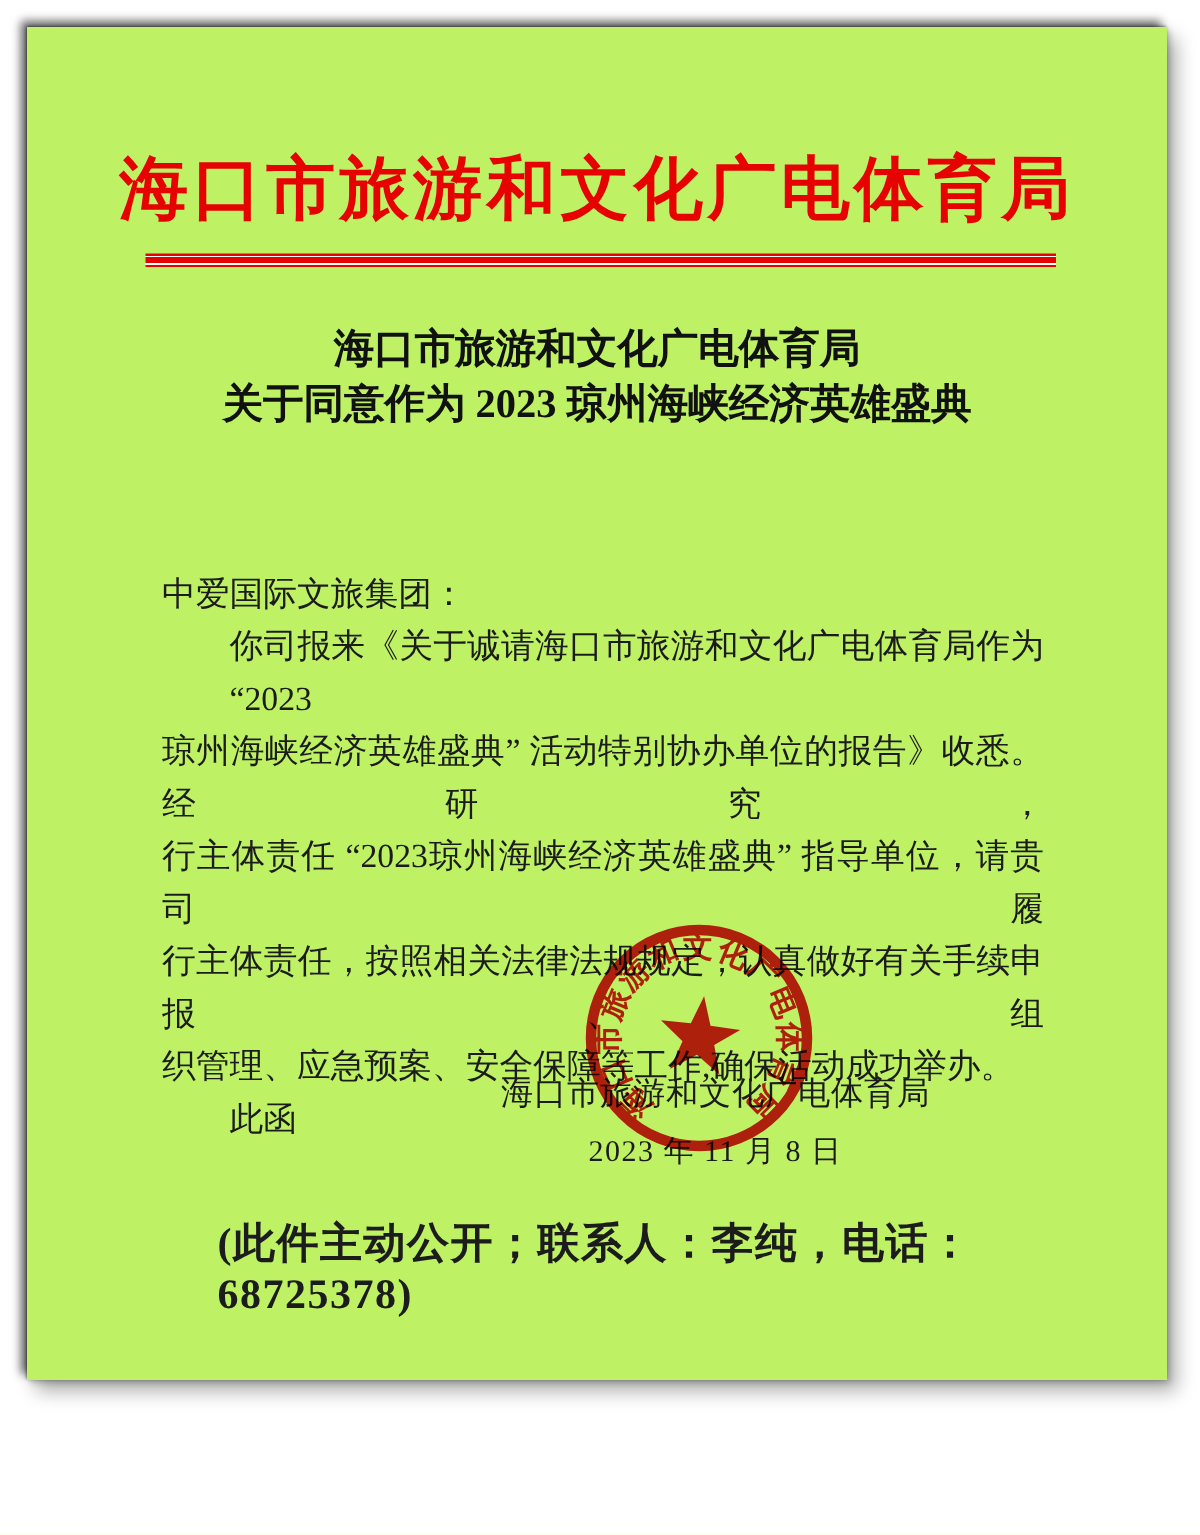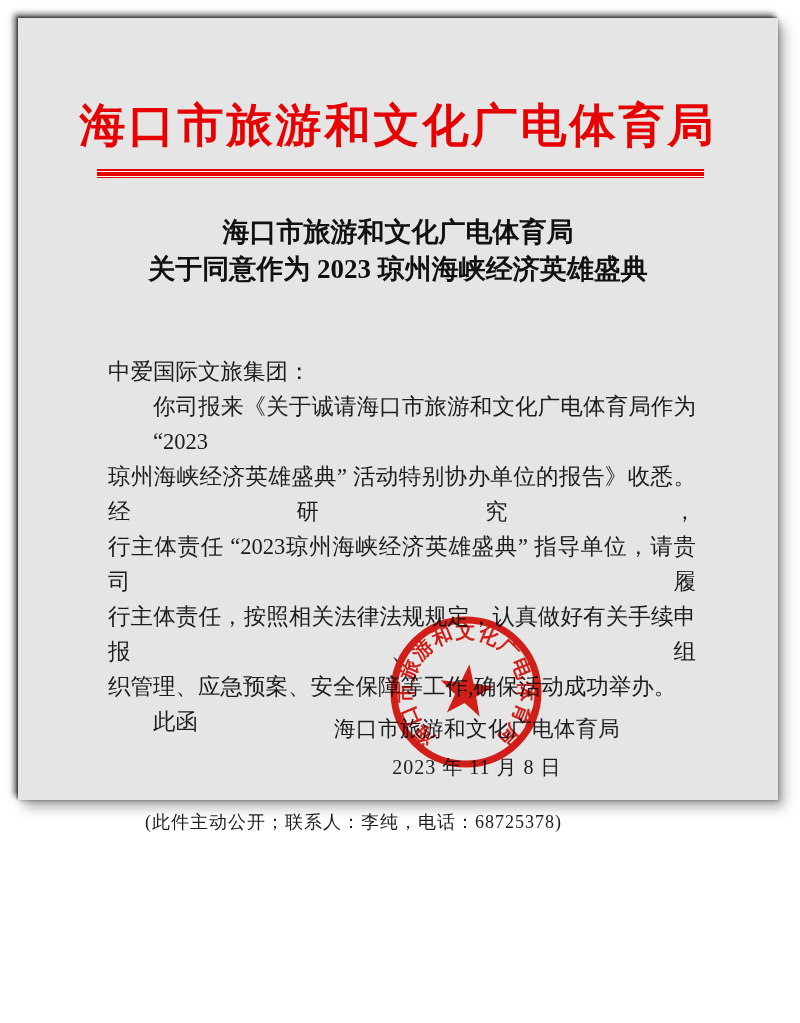--- a/index.html
+++ b/index.html
@@ -5,22 +5,22 @@
   * { margin: 0; padding: 0; box-sizing: border-box; }
   html, body {
     width: 800px; height: 1023px;
     background: #ffffff;
     font-family: "Liberation Serif", "DejaVu Serif", serif;
     overflow: hidden;
   }
   .sheet {
     position: absolute;
     left: 18px; top: 18px;
-    width: 760px; height: 782px;
-    background: #e5e5e5;
+    width: 760px; height: 902px;
+    background: #bef264;
     box-shadow: -4px -4px 6px rgba(0,0,0,0.60),
                 -1px -1px 2px rgba(0,0,0,0.55),
                  6px 7px 12px rgba(0,0,0,0.32),
                  2px 2px 4px rgba(0,0,0,0.18);
   }
   
   .masthead {
     position: absolute;
     left: 0; top: 80px; width: 760px;
     text-align: center;
@@ -47,21 +47,21 @@
     left: 0; top: 196px; width: 760px;
     text-align: center;
     font-size: 27px;
     font-weight: 700;
     color: #111;
     line-height: 37px;
   }
   
   .body-text {
     position: absolute;
-    left: 90px; top: 336px;
+    left: 90px; top: 360px;
     width: 588px;
     font-size: 22.5px;
     color: #1c1c1c;
     line-height: 35px;
   }
   .line { width: 588px; white-space: nowrap; }
   .line.jfull { white-space: normal; text-align: justify; text-align-last: justify; }
   .line.indent { padding-left: 45px; }
   
   .sig-block {
@@ -79,23 +79,24 @@
     left: 368px; top: 594px;
     width: 160px; height: 160px;
     z-index: 2;
     mix-blend-mode: multiply;
     opacity: 0.95;
   }
   
   .footer-note {
     position: absolute;
     left: 127px; top: 792px;
-    font-size: 18px;
+    font-size: 28px;
     color: #1c1c1c;
     letter-spacing: 1px;
+    font-weight: bold;
   }
 </style>
 </head>
 <body>
 
 <div class="sheet">
 
   <div class="masthead">海口市旅游和文化广电体育局</div>
 
   <div class="red-rule"></div>

